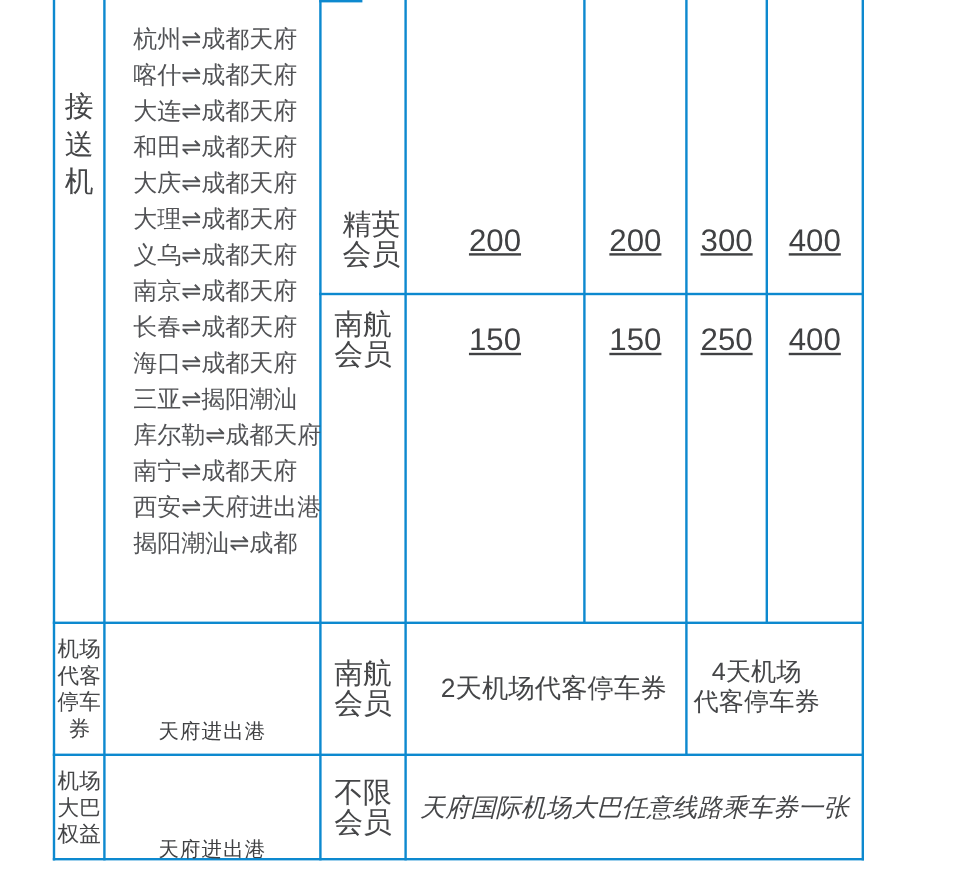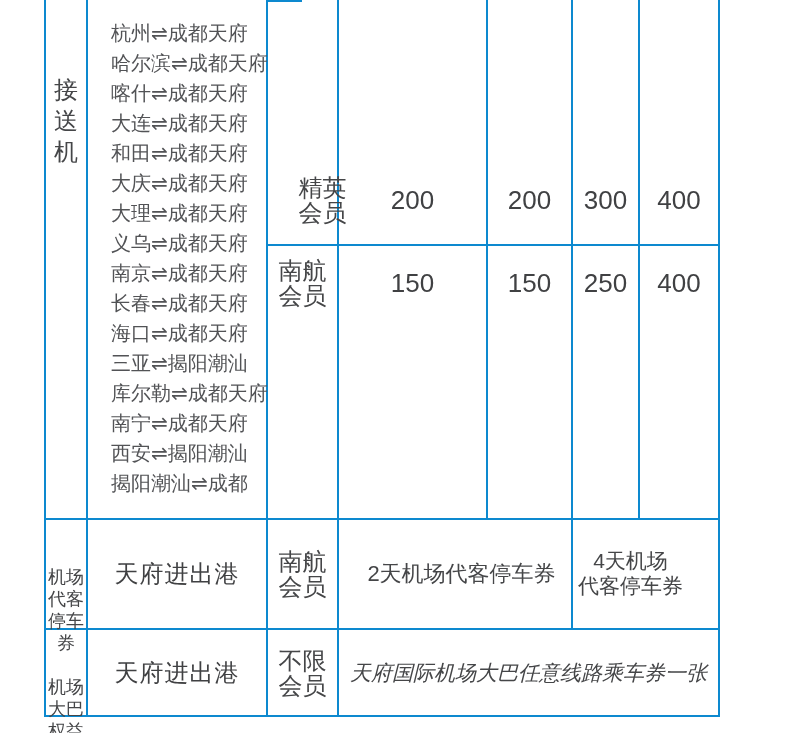--- a/index.html
+++ b/index.html
@@ -11,24 +11,24 @@
     color:#47484a;
   }
   .bl { position:absolute; background:#0d89cf; }
   .vl { width:2px; }
   .hl { height:2px; }
   .cell {
     position:absolute; display:flex; align-items:center; justify-content:center;
     text-align:center;
   }
   .cat-main  { font-size:24px; line-height:31px; white-space:pre-line; color:#454648; }
-  .cat-small { font-size:18px; line-height:22px; white-space:pre-line; color:#454648;margin-top:36px; }
+  .cat-small { font-size:18px; line-height:22px; white-space:pre-line; color:#454648; }
   .tier      { font-size:24px; line-height:25px; white-space:pre-line; color:#454648; }
-  .num       { font-size:26px; color:#404143; }
-  .scope     { font-size:24px; color:#404143; letter-spacing:1px; }
+  .num       { font-size:26px; color:#404143;text-decoration:underline; }
+  .scope     { font-size:17px; color:#404143; letter-spacing:1px;margin-top:35px; }
   .benefit   { font-size:22px; color:#454648; }
   .benefit2  { font-size:21px; line-height:25px; white-space:pre-line; color:#454648; }
   .busline   { font-size:21px; color:#454648; }
   .routes {
     position:absolute; left:91px; top:18px; width:175px;
     text-align:left;
     margin-left:20px;
   }
   .route-line {
     height:30px; line-height:30px; font-size:20px; color:#525356;
@@ -54,38 +54,37 @@
   <div class="bl hl" style="left:44px;top:518px;width:676px;"></div>
   <div class="bl hl" style="left:44px;top:628px;width:676px;"></div>
   <div class="bl hl" style="left:44px;top:715px;width:676px;"></div>
 
   <div class="cell cat-main" style="left:45px;top:60px;width:42px;height:120px;">接
 送
 机</div>
 
   <div class="routes">
     <div class="route-line">杭州⇌成都天府</div>
-    <div class="route-line">哈尔滨⇌成都天府</div>
     <div class="route-line">喀什⇌成都天府</div>
     <div class="route-line">大连⇌成都天府</div>
     <div class="route-line">和田⇌成都天府</div>
     <div class="route-line">大庆⇌成都天府</div>
     <div class="route-line">大理⇌成都天府</div>
     <div class="route-line">义乌⇌成都天府</div>
     <div class="route-line">南京⇌成都天府</div>
     <div class="route-line">长春⇌成都天府</div>
     <div class="route-line">海口⇌成都天府</div>
     <div class="route-line">三亚⇌揭阳潮汕</div>
     <div class="route-line">库尔勒⇌成都天府</div>
     <div class="route-line">南宁⇌成都天府</div>
-    <div class="route-line">西安⇌揭阳潮汕</div>
+    <div class="route-line">西安⇌天府进出港</div>
     <div class="route-line">揭阳潮汕⇌成都</div>
   </div>
 
-  <div class="cell tier" style="left:280px;top:155px;width:85px;height:90px;">精英
+  <div class="cell tier" style="left:267px;top:155px;width:85px;height:90px;">精英
 会员</div>
   <div class="cell num" style="left:338px;top:155px;width:149px;height:90px;">200</div>
   <div class="cell num" style="left:487px;top:155px;width:85px;height:90px;">200</div>
   <div class="cell num" style="left:572px;top:155px;width:67px;height:90px;text-align:center;">300</div>
   <div class="cell num" style="left:639px;top:155px;width:80px;height:90px;">400</div>
 
   <div class="cell tier" style="left:267px;top:245px;width:71px;height:76px;">南航
 会员</div>
   <div class="cell num" style="left:338px;top:245px;width:149px;height:76px;">150</div>
   <div class="cell num" style="left:487px;top:245px;width:85px;height:76px;">150</div>

